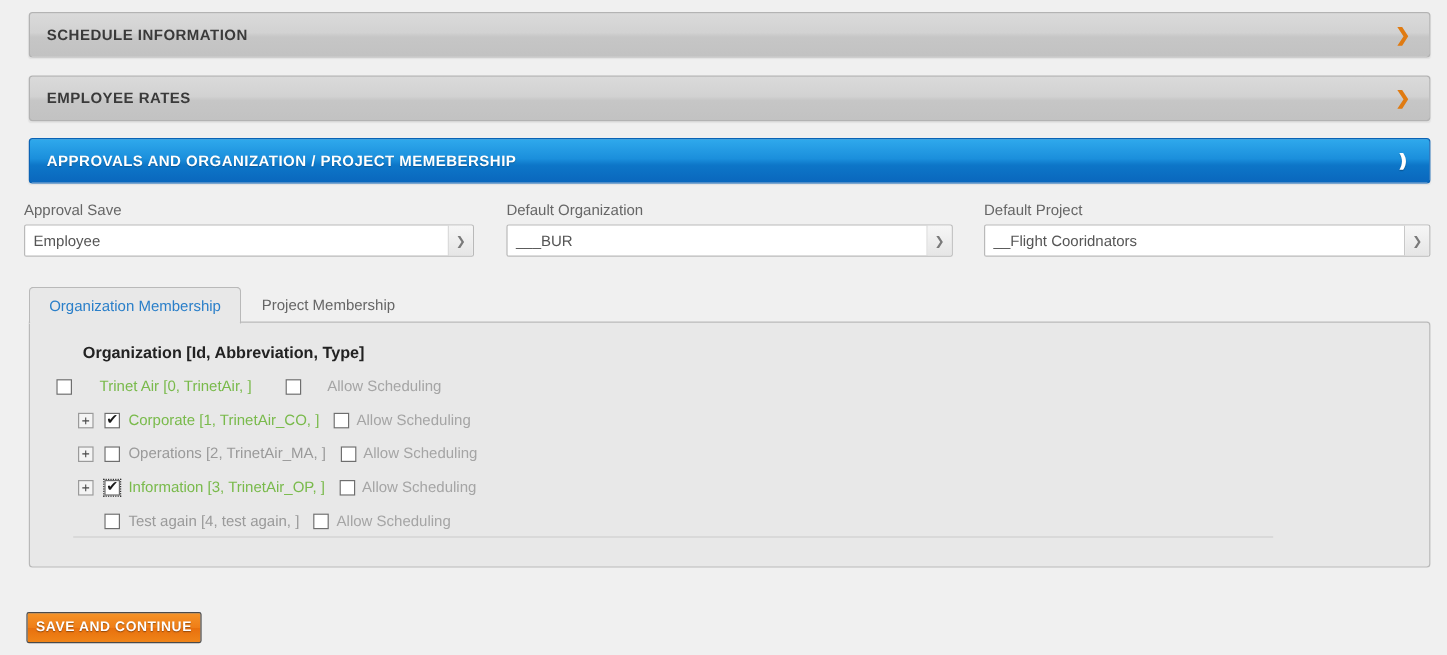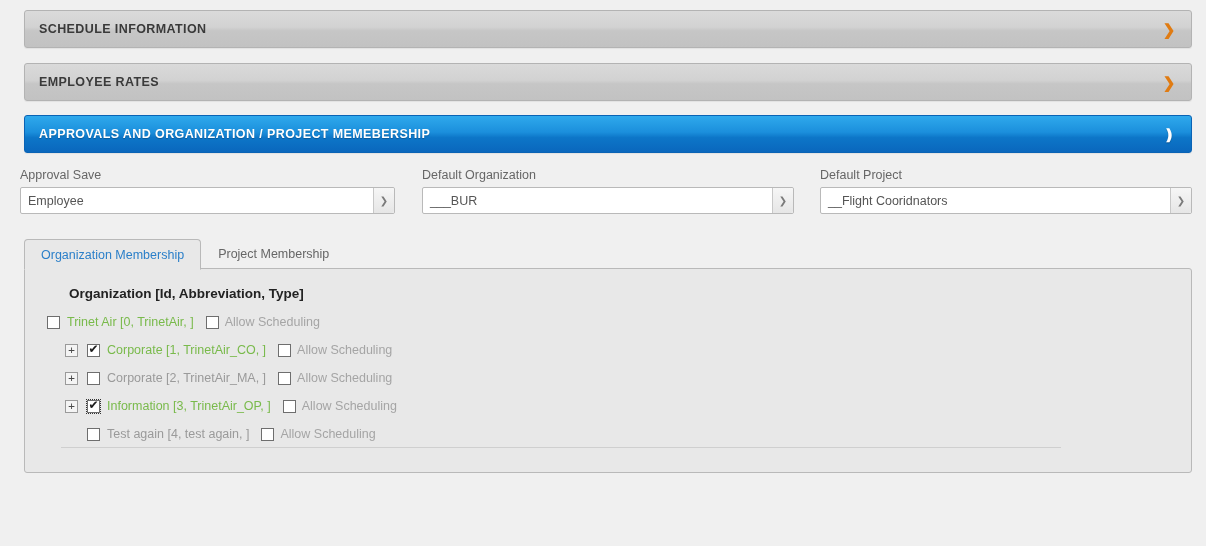--- a/index.html
+++ b/index.html
@@ -121,21 +121,21 @@
     font-size: 13.5px; font-weight: bold; color: #222222;
     padding: 17px 0 0 44px;
   }
   .tree { padding: 7px 0 0 0; }
   .tree-row {
     display: flex; align-items: center;
     height: 28px;
     font-size: 12.5px;
     white-space: nowrap;
   }
-  .lvl0 { padding-left: 22px; }
+  .lvl0 { padding-left: 22px; gap: 16px; }
   .lvl1 { padding-left: 40px; }
   .lvl1-noexp { padding-left: 62px; }
 
   .expander {
     width: 13px; height: 13px;
     border: 1px solid #9a9a9a;
     background: #f4f4f4;
     display: inline-flex; align-items: center; justify-content: center;
     font-size: 11px; line-height: 1; color: #4a4a4a;
     margin-right: 9px; cursor: pointer;
@@ -254,21 +254,21 @@
         <span class="expander">+</span>
         <span class="cb checked"></span>
         <span class="org-label on">Corporate [1, TrinetAir_CO, ]</span>
         <span class="cb sched"></span>
         <span class="sched-label">Allow Scheduling</span>
       </div>
 
       <div class="tree-row lvl1">
         <span class="expander">+</span>
         <span class="cb"></span>
-        <span class="org-label off">Corporate [2, TrinetAir_MA, ]</span>
+        <span class="org-label off">Operations [2, TrinetAir_MA, ]</span>
         <span class="cb sched"></span>
         <span class="sched-label">Allow Scheduling</span>
       </div>
 
       <div class="tree-row lvl1">
         <span class="expander">+</span>
         <span class="cb checked focused"></span>
         <span class="org-label on">Information [3, TrinetAir_OP, ]</span>
         <span class="cb sched"></span>
         <span class="sched-label">Allow Scheduling</span>
@@ -279,14 +279,17 @@
         <span class="org-label off">Test again [4, test again, ]</span>
         <span class="cb sched"></span>
         <span class="sched-label">Allow Scheduling</span>
       </div>
 
     </div>
 
     <div class="divider"></div>
   </div>
 
+  <div class="save-btn">
+    <span>Save and Continue</span>
+  </div>
 
 </div>
 
 </body></html>

